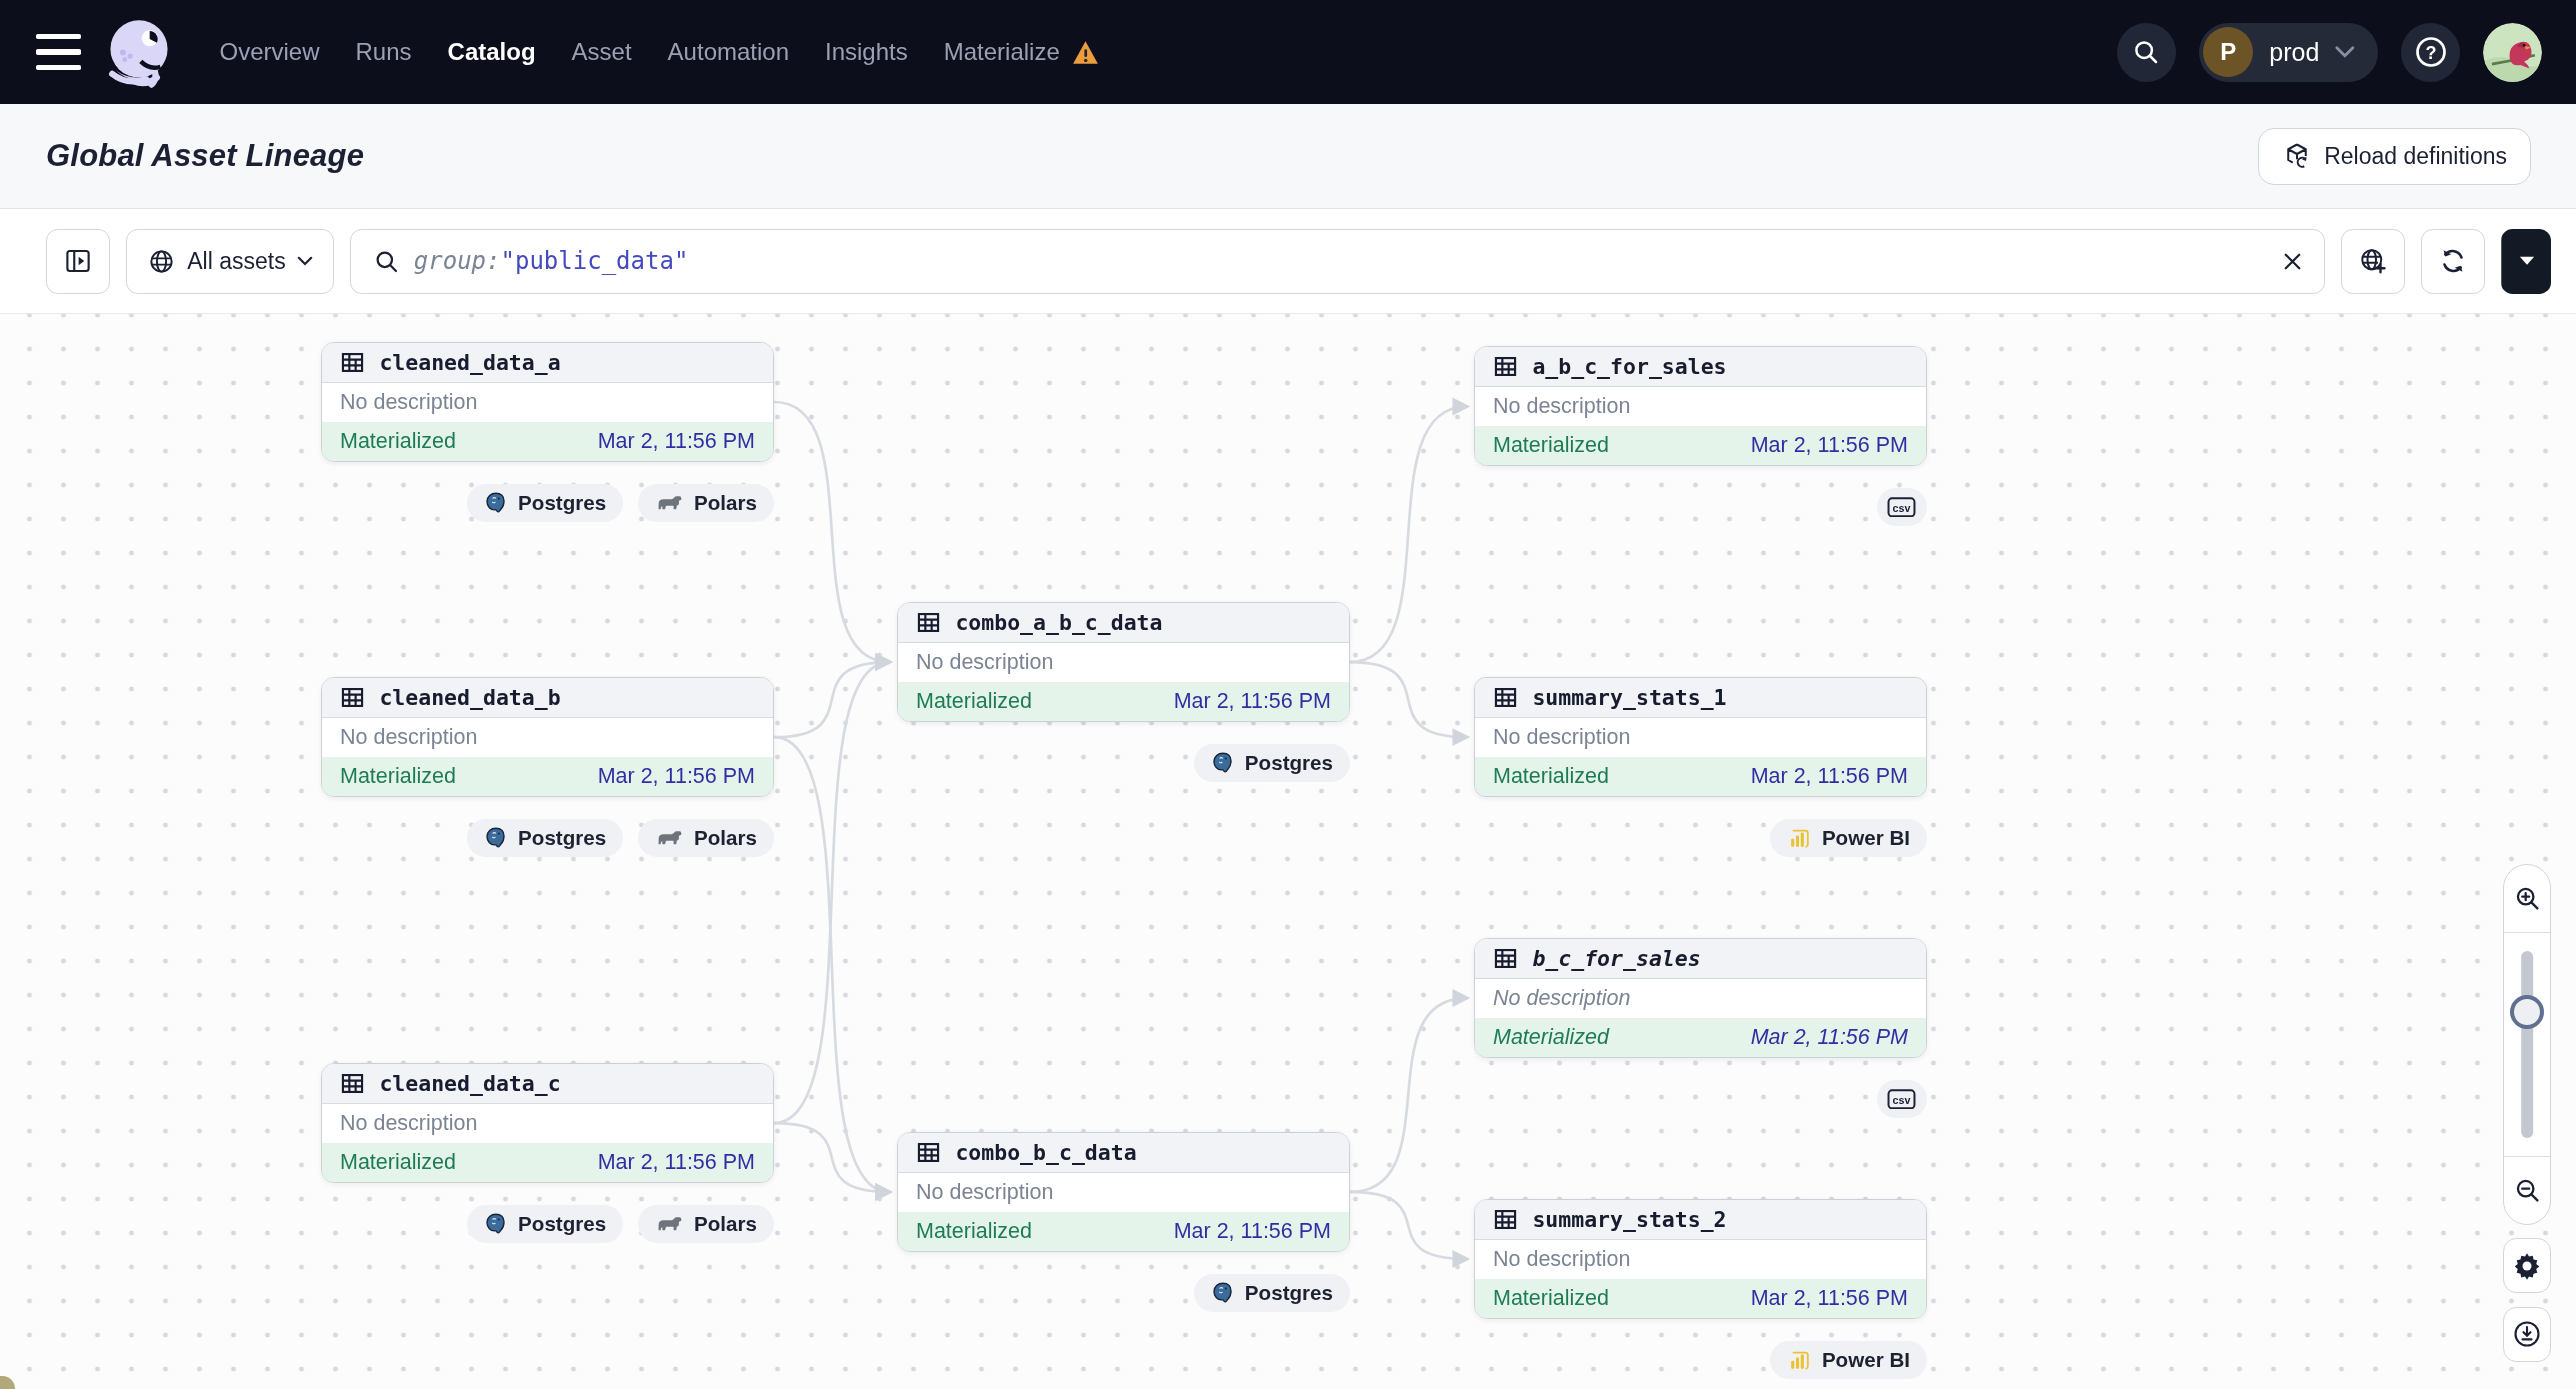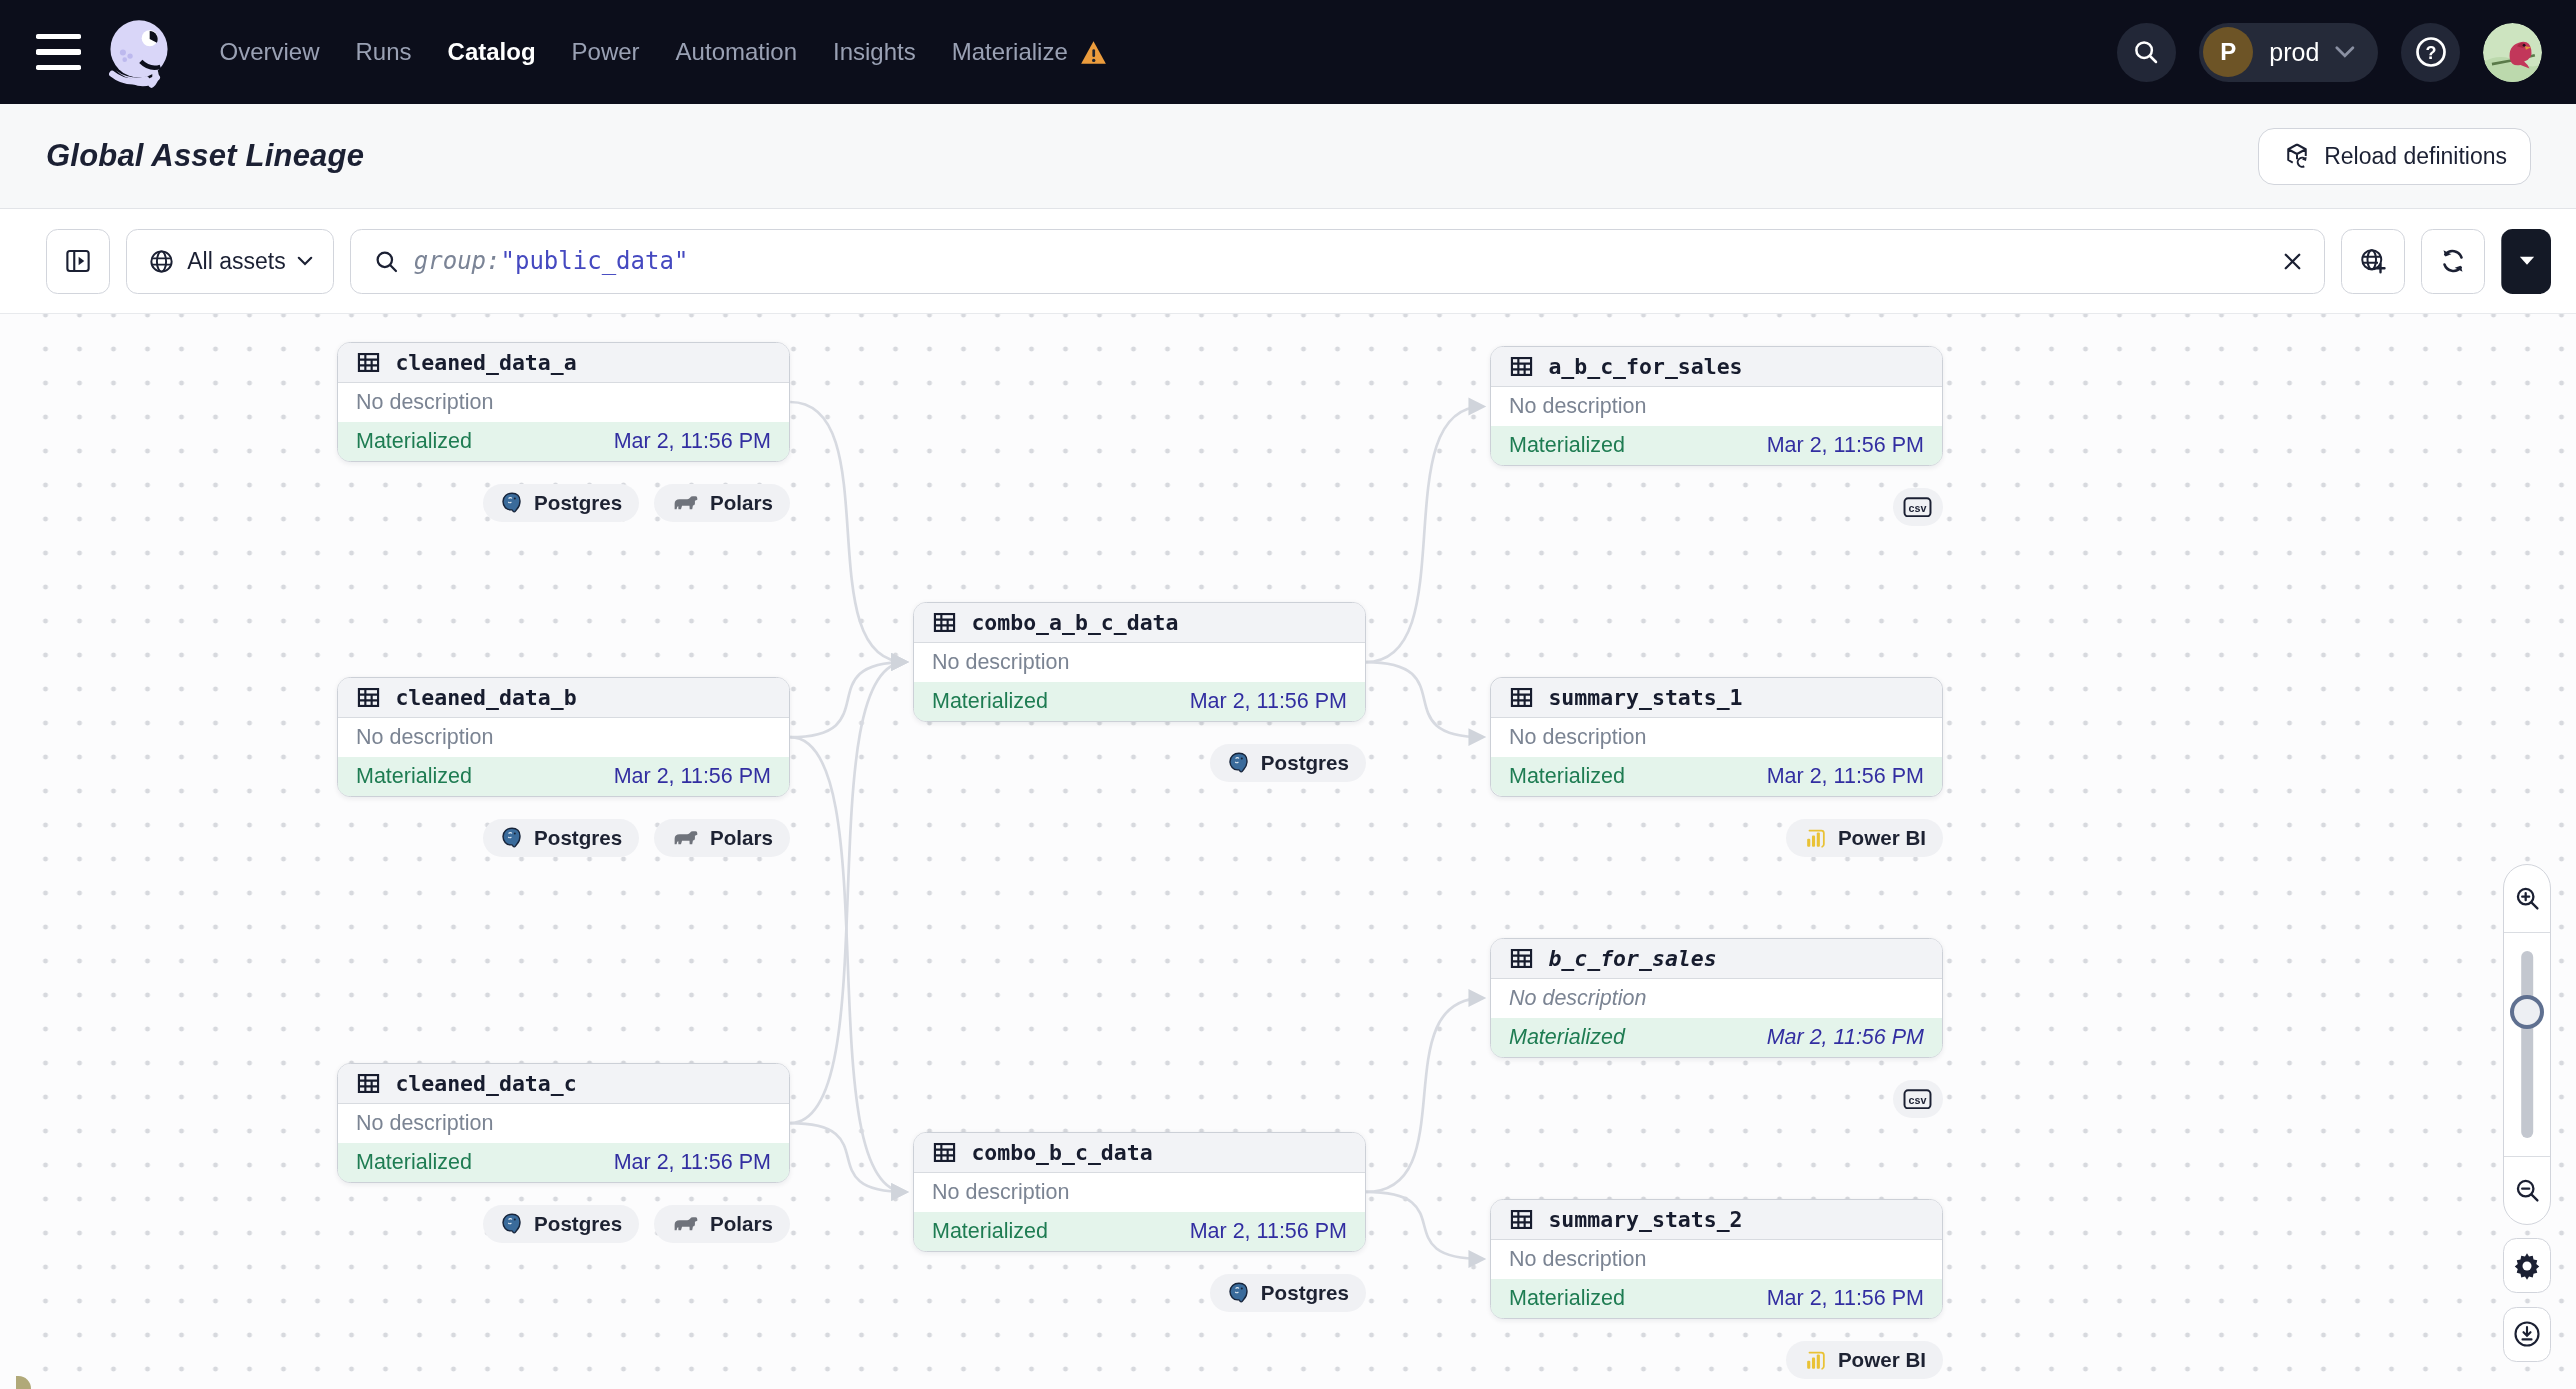--- a/index.html
+++ b/index.html
@@ -57,21 +57,21 @@
   .searchbox .q{flex:1;font-size:24px;letter-spacing:0;}
   .q .pfx{color:#7b8496;font-style:italic;}
   .q .val{color:var(--accent-blue);}
   .materialize{height:65px;border-radius:11.6px;background:#141926;color:#fff;display:flex;align-items:stretch;overflow:hidden;cursor:pointer;}
   .materialize .main{display:flex;align-items:center;gap:14.3px;padding:0 25px;font-size:24px;}
   .materialize .split{width:50px;display:flex;align-items:center;justify-content:center;border-left:0.9px solid rgba(255,255,255,.28);}
 
   
   .graph{position:absolute;left:0;right:0;top:314px;bottom:0;background:#fcfcfd;
     background-image:radial-gradient(circle,#d7d9de 2.3px,transparent 2.7px);
-    background-size:34px 34px;background-position:12.5px 18px;overflow:hidden;margin-left:16px;}
+    background-size:34px 34px;background-position:12.5px 18px;overflow:hidden;}
   .edges{position:absolute;left:0;top:0;}
   .node{position:absolute;width:453px;background:#fff;border:1.4px solid #ccd0d7;border-radius:13.4px;
     box-shadow:0 1.8px 5.4px rgba(16,22,40,.07);cursor:pointer;}
   .node-h{height:40px;background:#f2f3f6;border-bottom:1.3px solid #d8dbe0;border-radius:11.6px 11.6px 0 0;
     display:flex;align-items:center;gap:13.4px;padding:0 17px;}
   .node-name{font-size:21.5px;font-weight:bold;color:#171c2e;}
   .node-d{height:39px;display:flex;align-items:center;padding:0 18px;font-size:21.5px;color:var(--muted);}
   .node-f{height:39px;background:var(--green-bg);border-radius:0 0 11.6px 11.6px;
     display:flex;align-items:center;justify-content:space-between;padding:0 18px;font-size:21.5px;}
   .node-f .st{color:var(--green-fg);}
@@ -126,21 +126,21 @@
       <div class="navitem">
         <span>Overview</span>
       </div>
       <div class="navitem">
         <span>Runs</span>
       </div>
       <div class="navitem active">
         <span>Catalog</span>
       </div>
       <div class="navitem">
-        <span>Power</span>
+        <span>Asset</span>
       </div>
       <div class="navitem">
         <span>Automation</span>
       </div>
       <div class="navitem">
         <span>Insights</span>
       </div>
       <div class="navitem">
         <span>Materialize</span>
         <svg width="27" height="25" viewBox="0 0 24 22">

